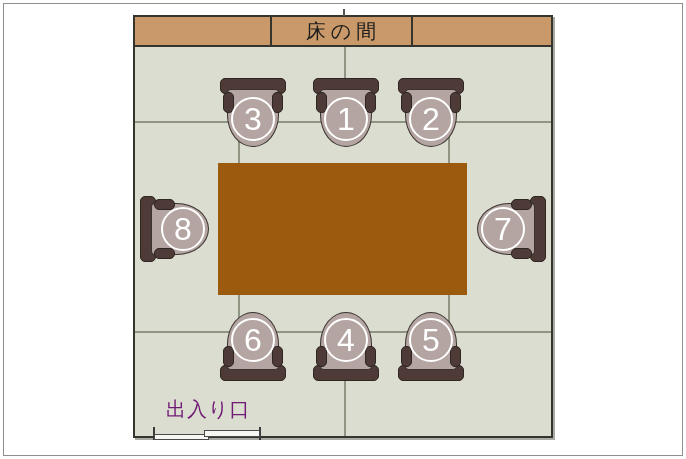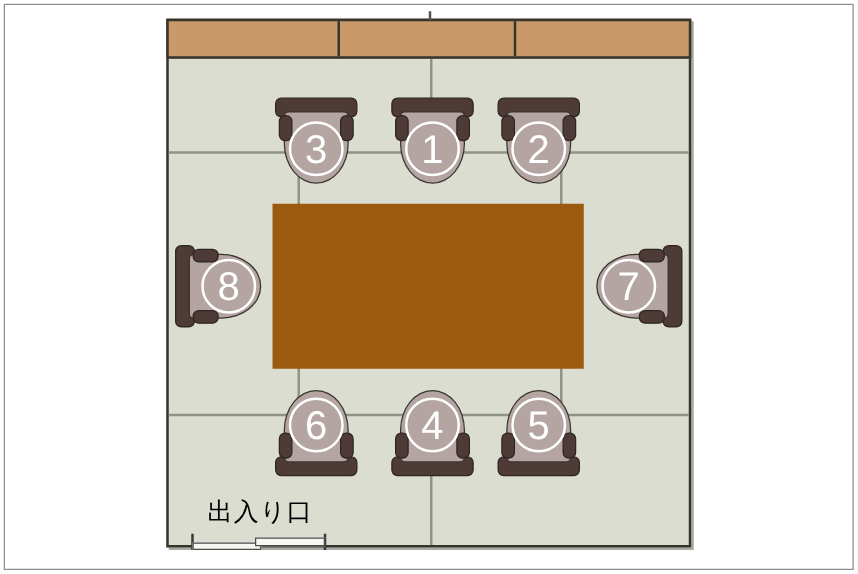--- a/index.html
+++ b/index.html
@@ -59,21 +59,21 @@
   .right .armrest.a1{left:14px;top:3px;width:21px;height:11px;}
   .right .armrest.a2{left:14px;top:52px;width:21px;height:11px;}
   .right .ring{left:21px;top:11px;}
   
   .left .backrest{left:56px;top:0;width:16px;height:66px;}
   .left .seat{left:3px;top:7px;width:58px;height:52px;border-radius:32px 4px 4px 32px/26px 4px 4px 26px;}
   .left .armrest.a1{left:37px;top:3px;width:21px;height:11px;}
   .left .armrest.a2{left:37px;top:52px;width:21px;height:11px;}
   .left .ring{left:7px;top:11px;}
   
-  .entrance-label{position:absolute;left:166px;top:396px;font-size:20px;color:#000000;letter-spacing:1px;}
+  .entrance-label{position:absolute;left:166px;top:396px;font-size:20px;color:#701a75;letter-spacing:1px;}
   .door-post{position:absolute;width:2px;height:13px;background:#3a3a3a;}
   .door-panel{position:absolute;background:#f6f6f2;border:1px solid #4a4a4a;box-sizing:border-box;}
   .wall-tick{position:absolute;left:343px;top:9px;width:2px;height:7px;background:#55554f;}
 </style>
 </head>
 <body>
 
 <div id="canvas">
   <div class="frame"></div>
 
@@ -82,20 +82,21 @@
   <div class="tat" style="left:135px;top:121px;width:416px;height:1.5px"></div>
   <div class="tat" style="left:135px;top:331px;width:416px;height:1.5px"></div>
   <div class="tat" style="left:344px;top:47px;width:1.5px;height:75px"></div>
   <div class="tat" style="left:344px;top:331px;width:1.5px;height:105px"></div>
   <div class="tat" style="left:238px;top:122px;width:1.5px;height:210px"></div>
   <div class="tat" style="left:448px;top:122px;width:1.5px;height:210px"></div>
 
   <div class="band"></div>
   <div class="band-divider" style="left:270px"></div>
   <div class="band-divider" style="left:411px"></div>
+  <div class="band-label">床の間</div>
   <div class="wall-tick"></div>
 
   <div class="table"></div>
 
   <div class="chair v down" style="left:220px;top:78px">
     <div class="backrest"></div>
     <div class="seat"></div>
     <div class="armrest a1"></div>
     <div class="armrest a2"></div>
     <div class="ring">

